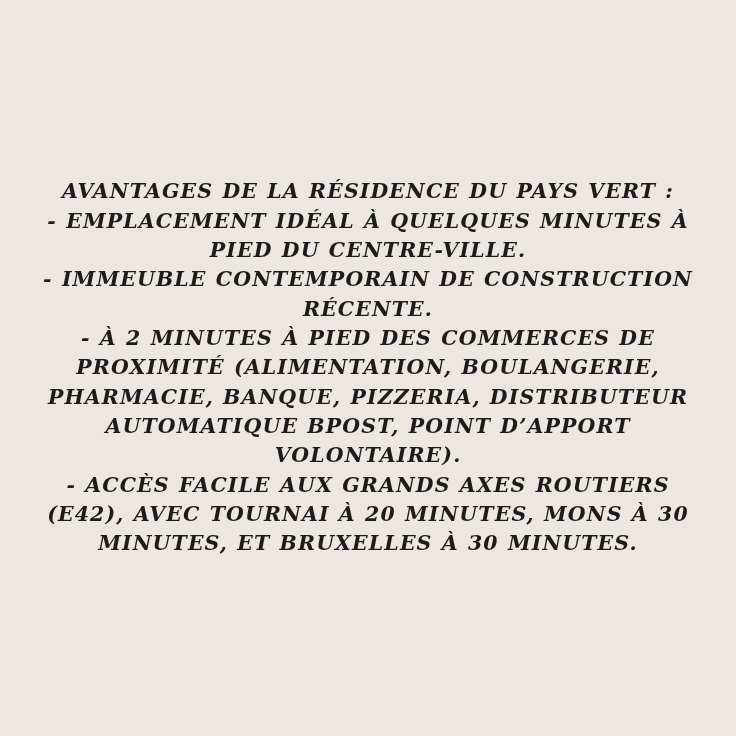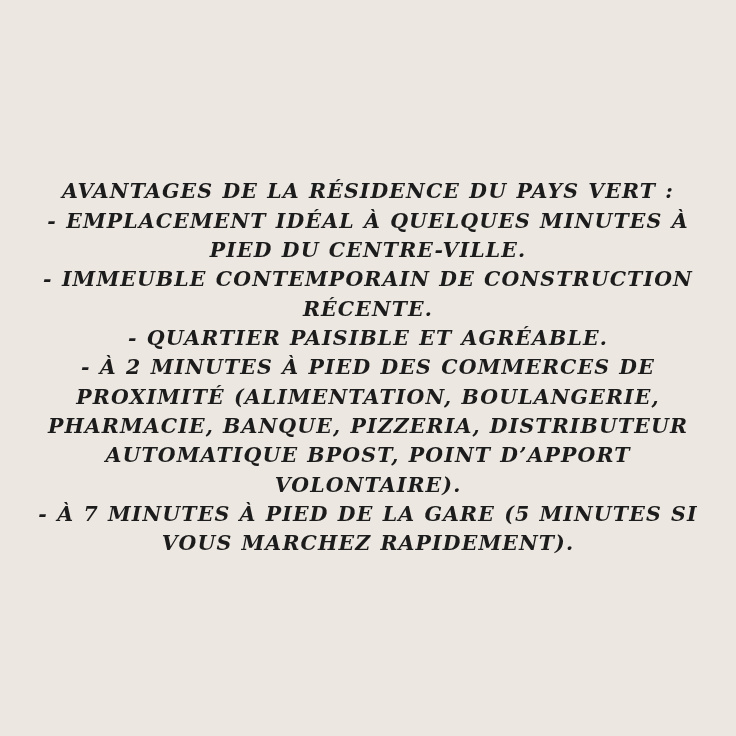--- a/index.html
+++ b/index.html
@@ -41,17 +41,16 @@
   }
 </style>
 </head>
 <body>
 
 <div class="poster">
   <div class="text-block">
     <span class="line">Avantages de la Résidence du Pays Vert :</span>
     <span class="line">- Emplacement idéal à quelques minutes à pied du centre-ville.</span>
     <span class="line">- Immeuble contemporain de construction récente.</span>
-    <span class="line">- Quartier paisible et agréable.</span>
     <span class="line">- À 2 minutes à pied des commerces de proximité (alimentation, boulangerie, pharmacie, banque, pizzeria, distributeur automatique Bpost, point d’apport volontaire).</span>
-    <span class="line">- À 7 minutes à pied de la gare (5 minutes si vous marchez rapidement).</span>
+    <span class="line">- Accès facile aux grands axes routiers (E42), avec Tournai à 20 minutes, Mons à 30 minutes, et Bruxelles à 30 minutes.</span>
   </div>
 </div>
 
 </body></html>

